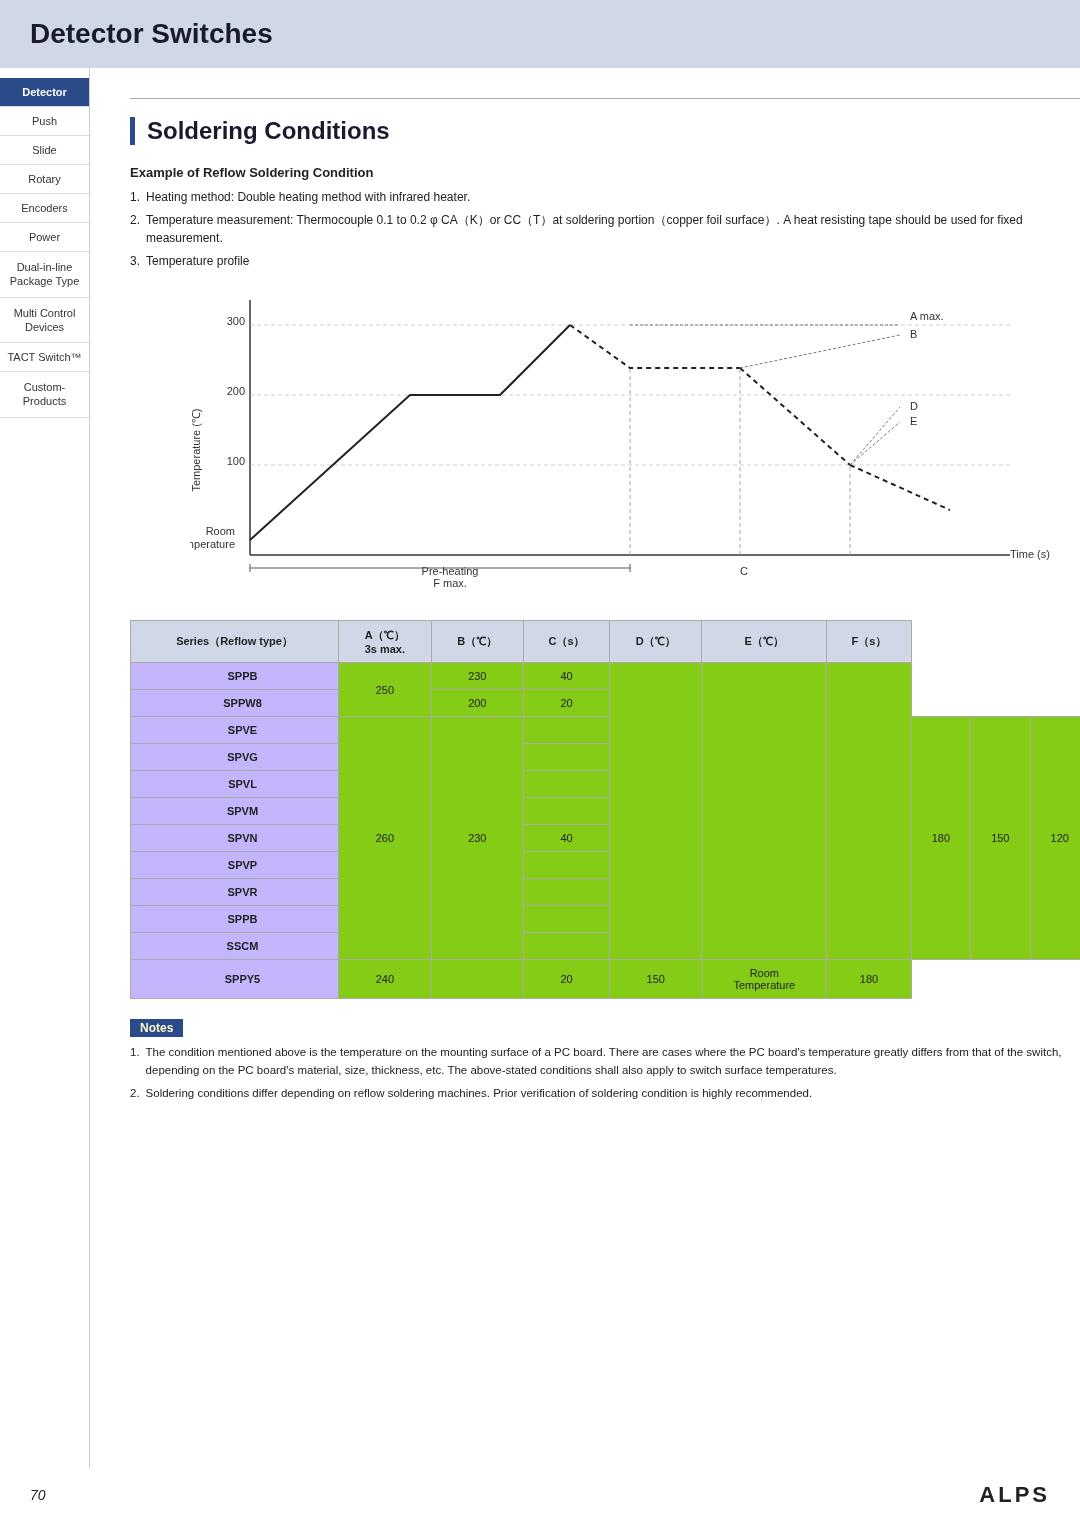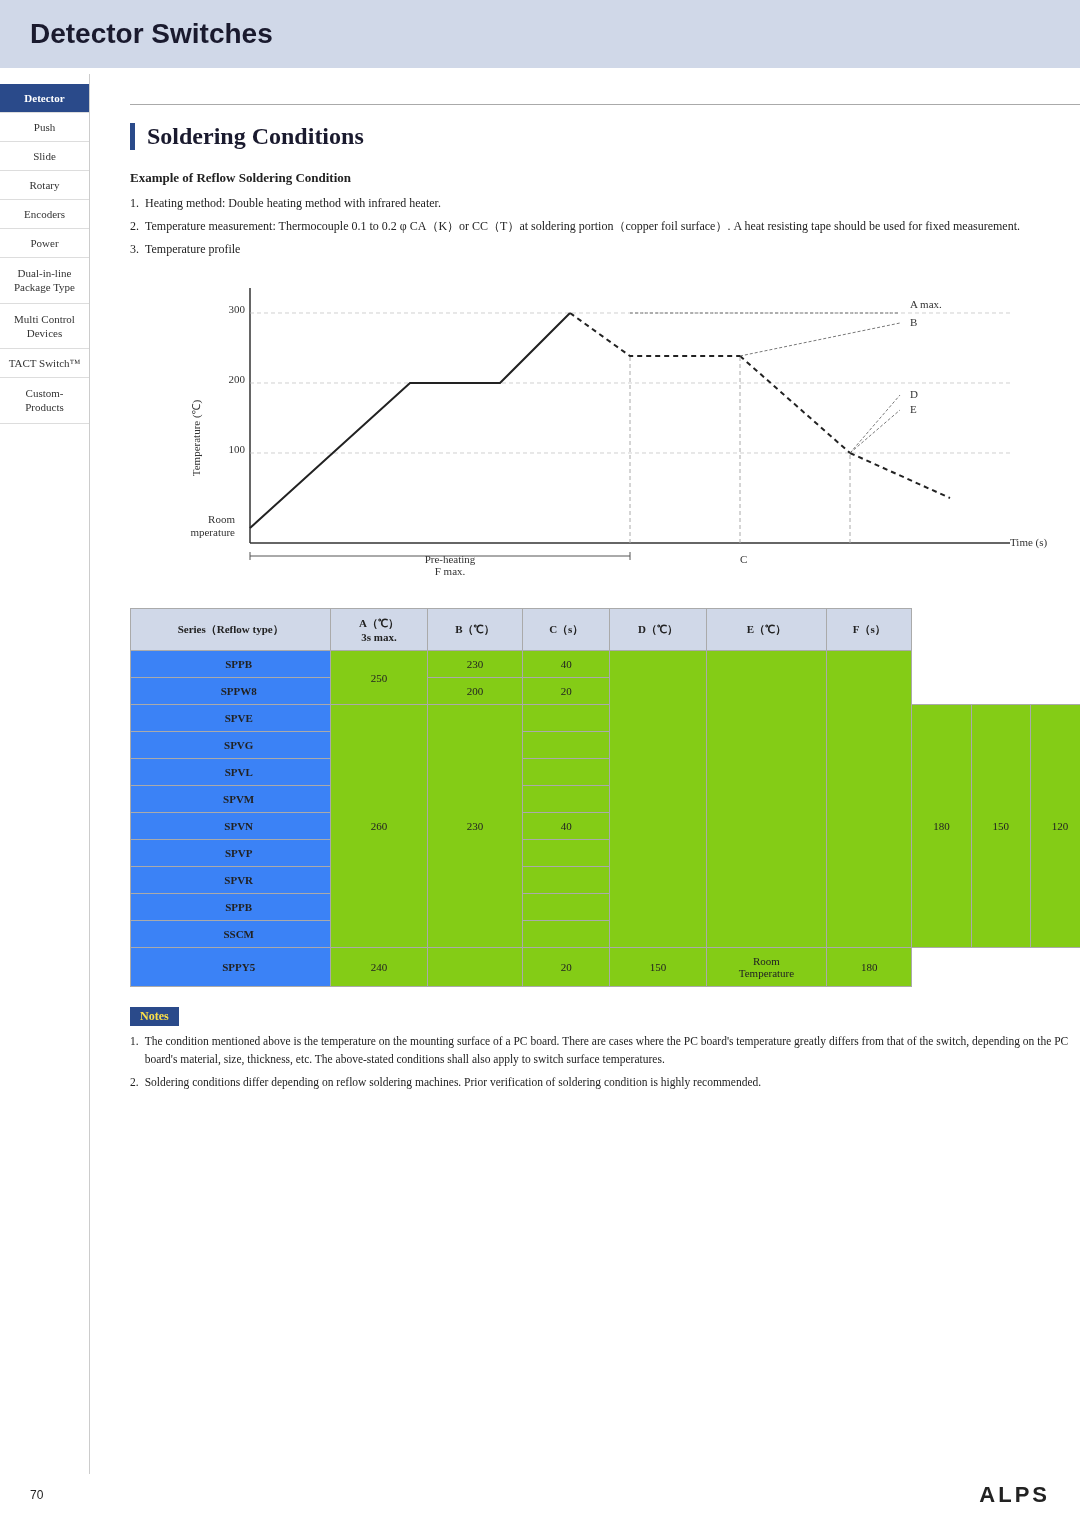--- a/index.html
+++ b/index.html
@@ -10,34 +10,33 @@
       color: #222;
       width: 1080px;
       min-height: 1528px;
       position: relative;
     }
 
     
     .header-bar {
       background: #d0d8e8;
       padding: 18px 30px;
-      margin-bottom: 6px;
+      margin-bottom: 0;
     }
     .header-bar h1 {
       font-size: 28px;
       font-weight: bold;
       color: #1a1a2e;
     }
 
     
     .page-layout {
       display: flex;
       flex-direction: row;
       min-height: 1400px;
-      font-family: Liberation Serif, serif;
     }
 
     
     .sidebar {
       width: 90px;
       border-right: 1px solid #ccc;
       padding-top: 10px;
       flex-shrink: 0;
     }
     .sidebar-item {
@@ -118,36 +117,36 @@
       border: 1px solid #aaa;
       padding: 7px 10px;
       text-align: center;
       font-size: 11px;
     }
     .data-table th {
       background: #d0d8e8;
       font-weight: bold;
     }
     .data-table td:first-child {
-      background: #3b82f6;
+      background: #c4b5fd;
       font-weight: bold;
       padding-left: 26px;
     }
     .data-table td {
       background: #84cc16;
     }
 
     
     .notes-section {
       margin-top: 20px;
     }
     .notes-label {
       display: inline-block;
       background: #2a4a8a;
-      color: #fde047;
+      color: #fef9c3;
       font-weight: bold;
       font-size: 12px;
       padding: 2px 10px;
       margin-bottom: 6px;
     }
     .notes-list {
       list-style: none;
       font-size: 11.5px;
       line-height: 1.6;
     }
@@ -161,21 +160,22 @@
     .footer {
       position: absolute;
       bottom: 20px;
       left: 30px;
       right: 30px;
       display: flex;
       justify-content: space-between;
       align-items: center;
     }
     .footer-page {
-      font-size: 12px;
+      font-size: 14px;
+      font-style: italic;
     }
     .alps-logo {
       font-size: 22px;
       font-weight: 900;
       letter-spacing: 3px;
       color: #222;
       font-family: 'Arial Black', Arial, sans-serif;
       text-align: center;
     }
   </style>

